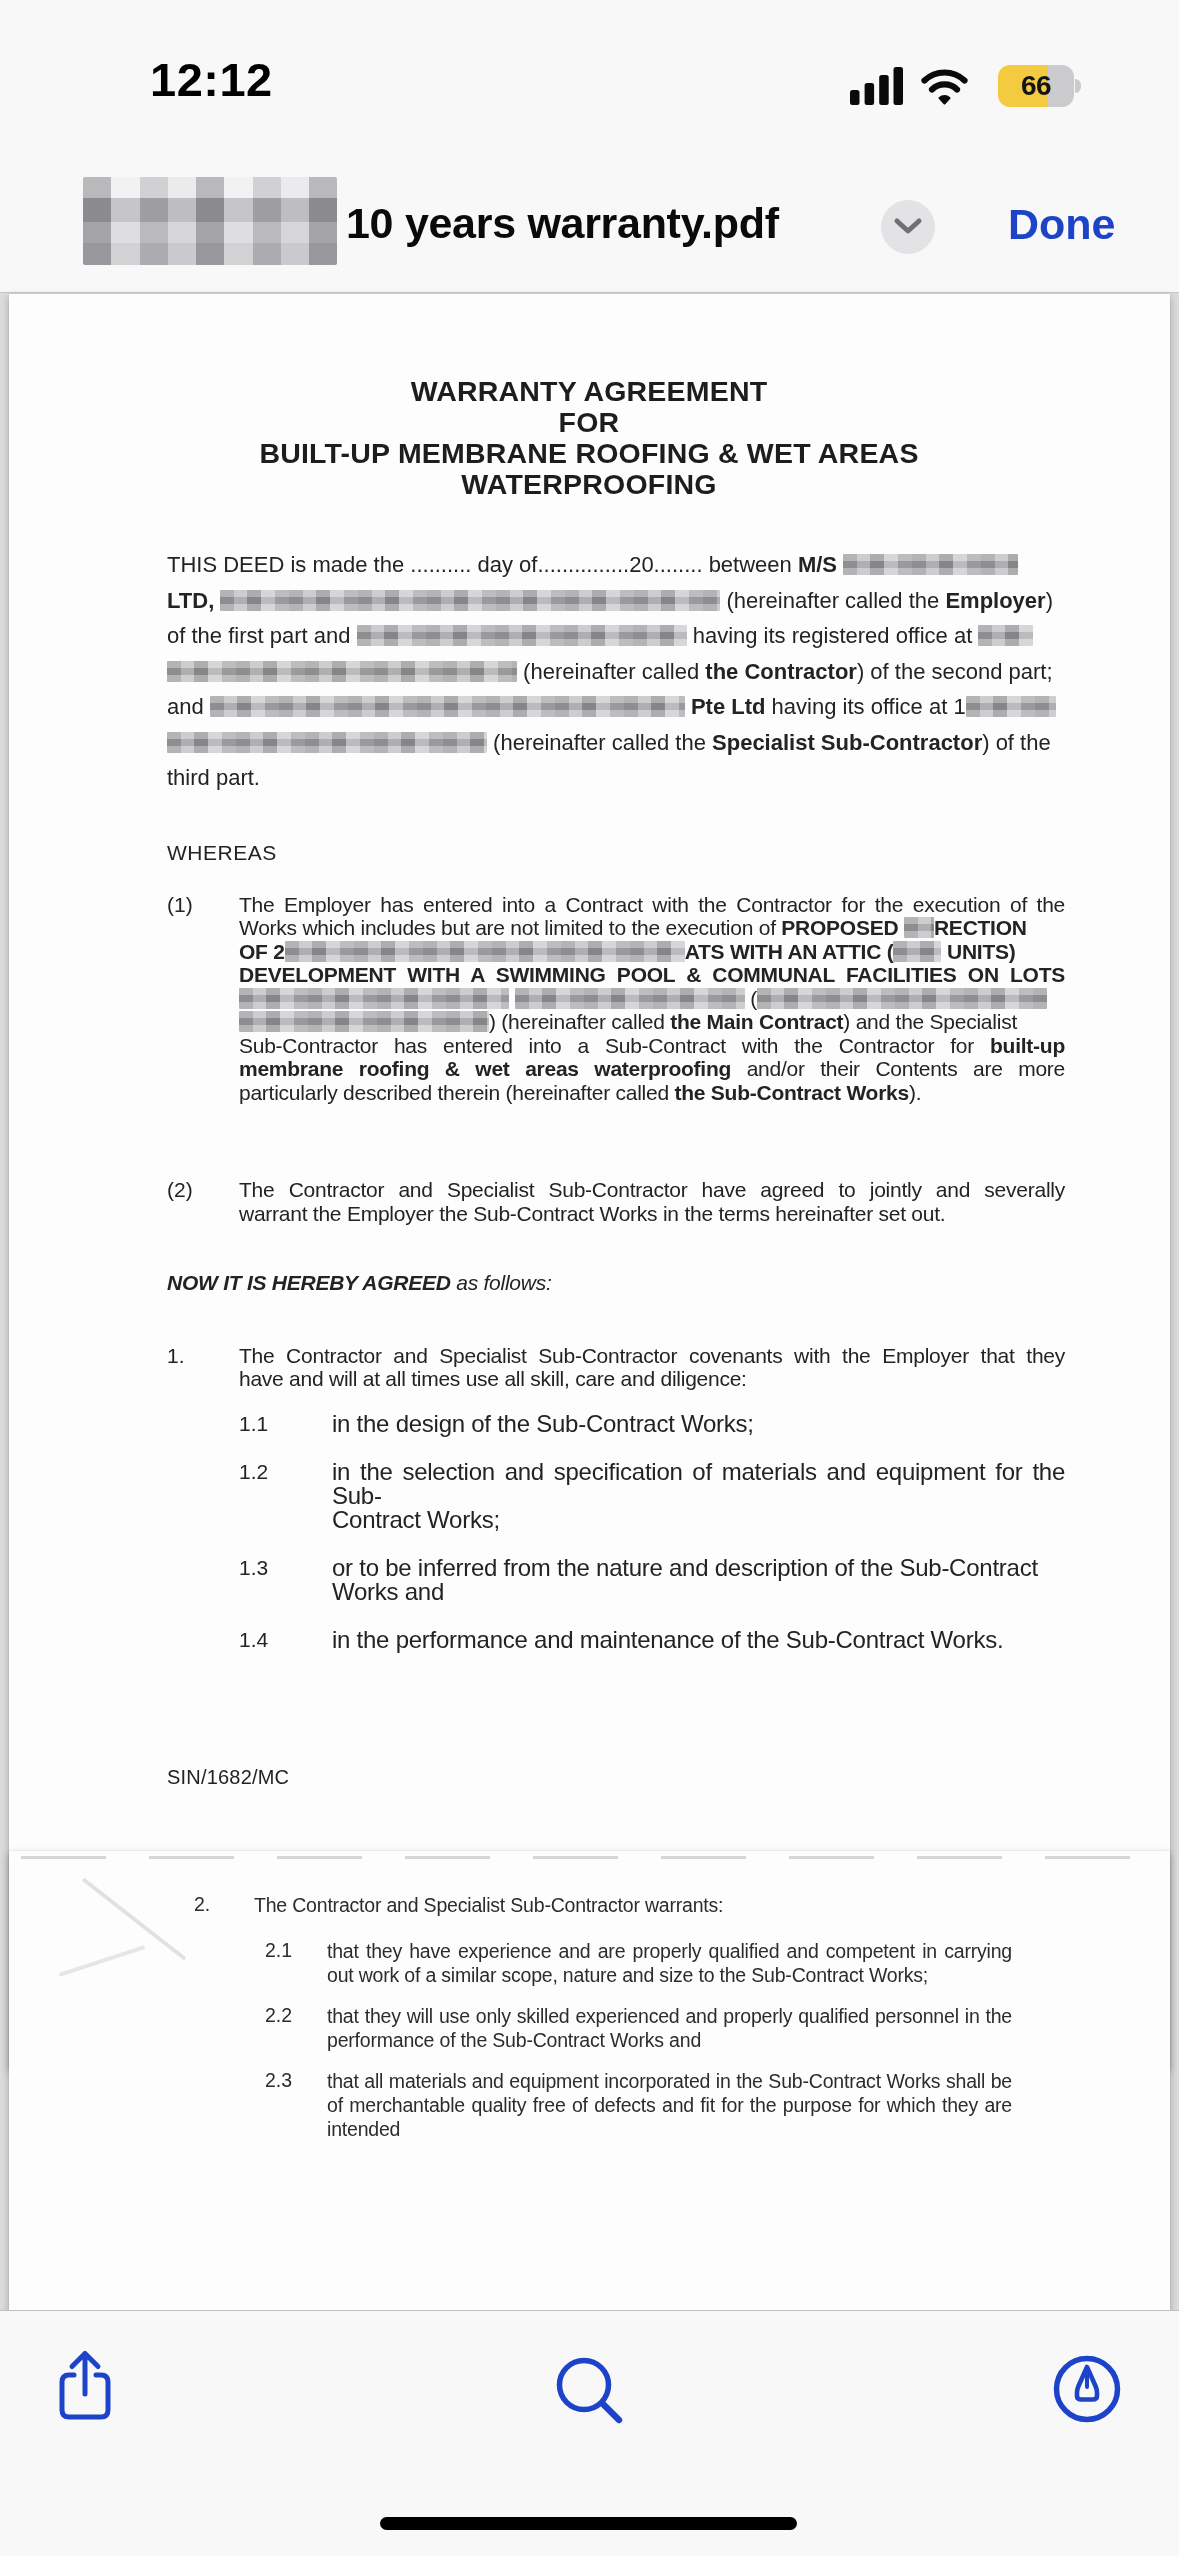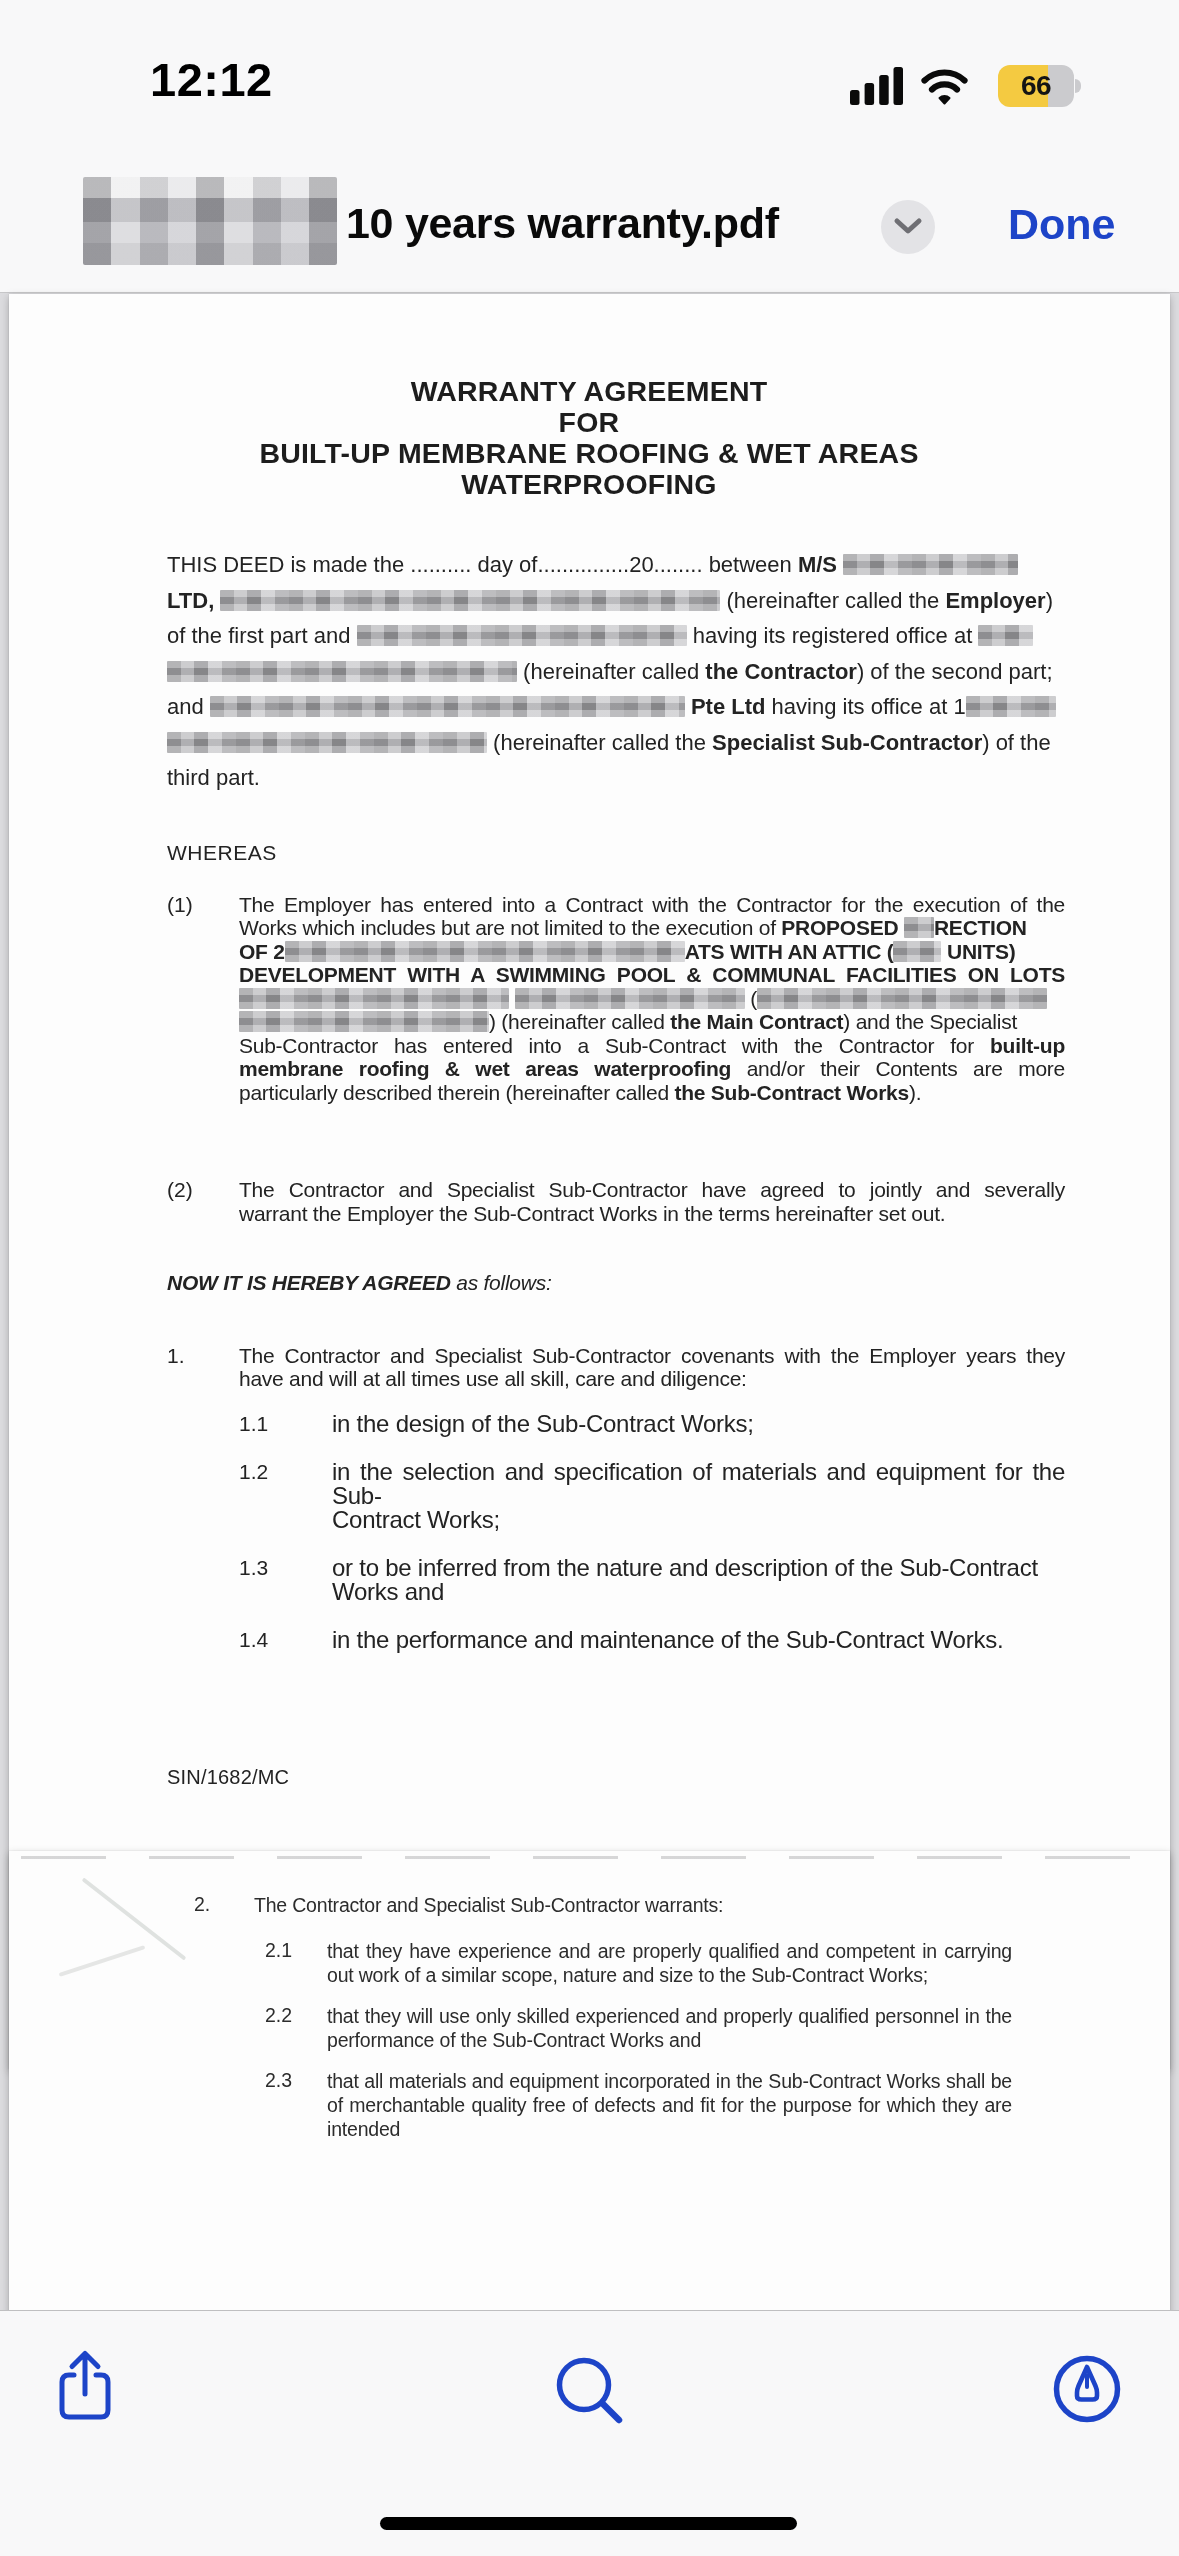--- a/index.html
+++ b/index.html
@@ -167,21 +167,21 @@
           <div class="ln j"><span>The Contractor and Specialist Sub-Contractor have agreed to jointly and severally</span></div>
           <div class="ln"><span>warrant the Employer the Sub-Contract Works in the terms hereinafter set out.</span></div>
         </div>
     </div>
 
     <div class="agreed"><span class="bb ii">NOW IT IS HEREBY AGREED</span><span class="ii"> as follows:</span></div>
 
     <div class="clause">
       <div class="num">1.</div>
       <div class="bodycol">
-          <div class="ln j"><span>The Contractor and Specialist Sub-Contractor covenants with the Employer years they</span></div>
+          <div class="ln j"><span>The Contractor and Specialist Sub-Contractor covenants with the Employer that they</span></div>
           <div class="ln"><span>have and will at all times use all skill, care and diligence:</span></div>
         </div>
     </div>
 
     <div class="sub">
       <div class="num">1.1</div>
       <div class="bodycol">
           <div class="ln"><span>in the design of the Sub-Contract Works;</span></div>
         </div>
     </div>

